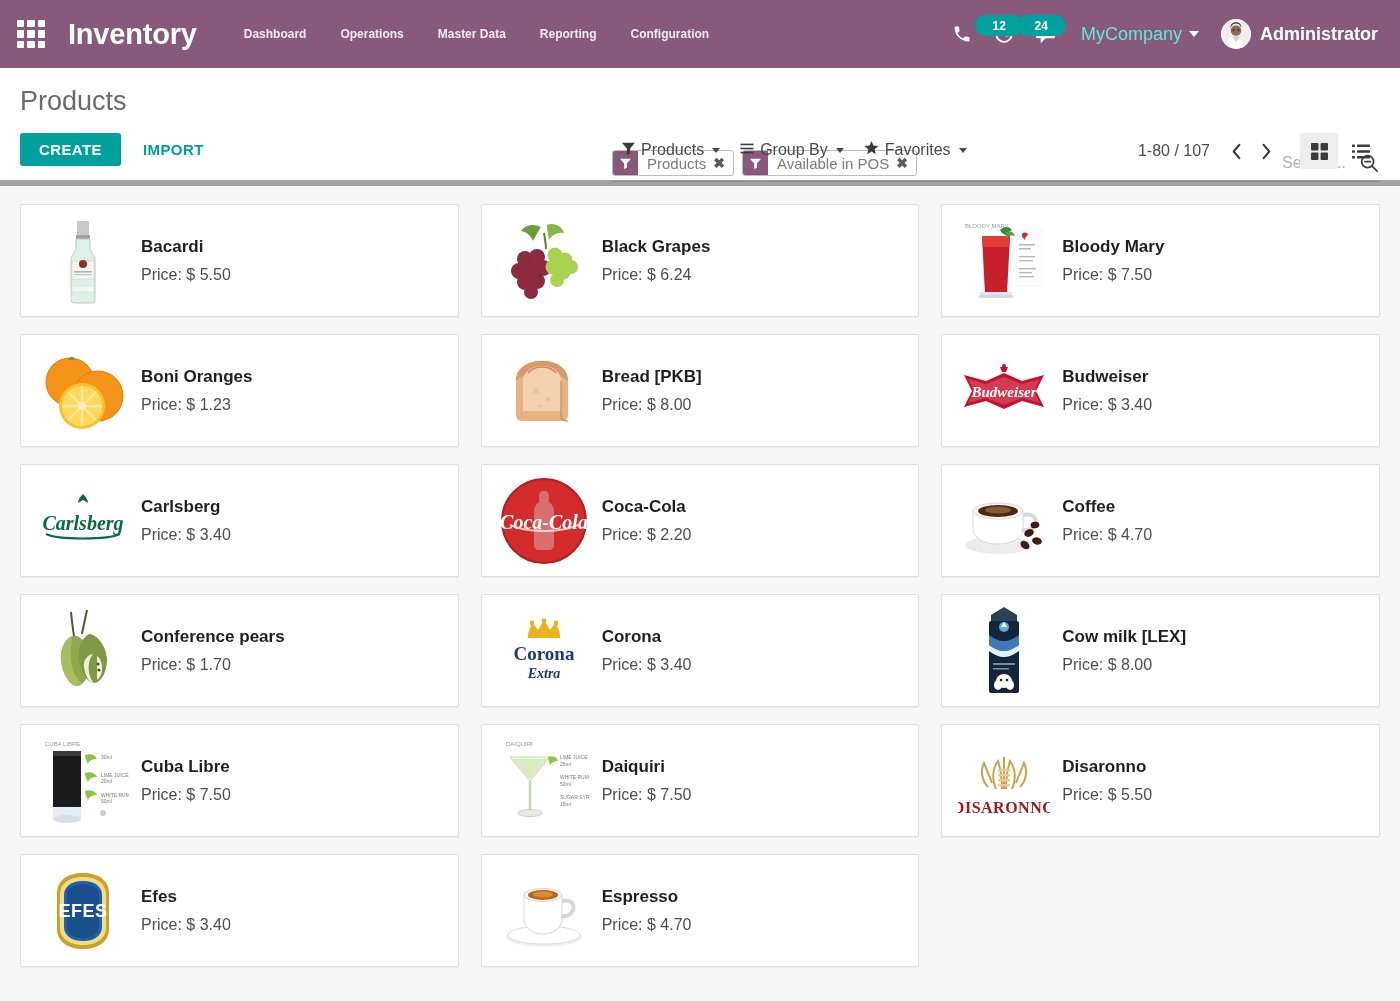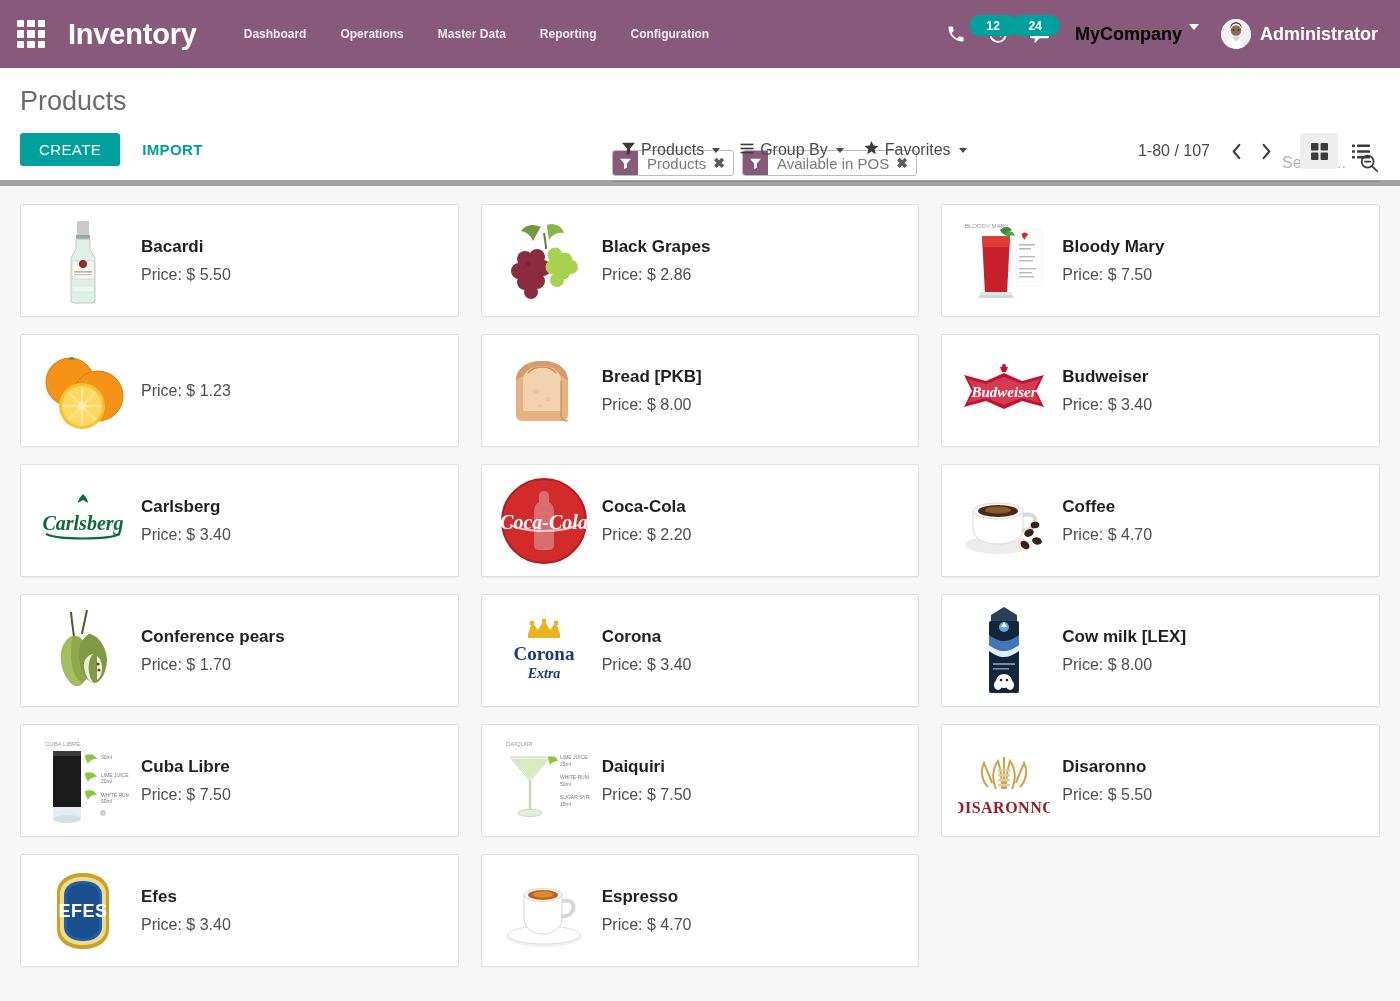--- a/index.html
+++ b/index.html
@@ -81,24 +81,25 @@
     font-size: 12px;
     font-weight: bold;
     display: flex;
     align-items: center;
     justify-content: center;
     padding: 0 18px;
     line-height: 1;
   }
   .company-menu {
     display: flex;
+    align-items: center;
     gap: 7px;
     font-size: 18px;
-    font-weight: bold;
-    color: #000000;
+    font-weight: normal;
+    color: #5eead4;
     padding: 8px 12px 8px 14px;
     cursor: pointer;
     white-space: nowrap;
   }
   .caret-down {
     width: 0; height: 0;
     border-left: 5px solid transparent;
     border-right: 5px solid transparent;
     border-top: 6px solid #fff;
     display: inline-block;
@@ -215,21 +216,21 @@
     display: flex;
     align-items: center;
     padding-top: 6px;
     position: relative;
     height: 44px;
   }
   .btn-create {
     background: #00A09D;
     color: #fff;
     font-size: 15px;
-    font-weight: normal;
+    font-weight: bold;
     letter-spacing: 0.4px;
     border: 0;
     border-radius: 3px;
     padding: 9px 19px;
     cursor: pointer;
     font-family: "Liberation Sans", sans-serif;
     line-height: 1;
   }
   .btn-import {
     color: #00A09D;
@@ -600,21 +601,21 @@
             <circle cx="56" cy="61" r="7"></circle>
         </g>
         <g fill="#6e1f30" opacity="0.45">
           <circle cx="27" cy="45" r="2"></circle>
             <circle cx="39" cy="57" r="2"></circle>
         </g>
       </svg>
     </div>
     <div class="kcard-body">
       <div class="kcard-title">Black Grapes</div>
-      <div class="kcard-price">Price: $ 2.86</div>
+      <div class="kcard-price">Price: $ 6.24</div>
     </div>
   </div>
 
   <div class="kcard">
     <div class="kcard-img">
       <svg width="92" height="90" viewBox="0 0 92 90">
         <rect x="2" y="2" width="88" height="86" fill="#ffffff"></rect>
         <text x="7" y="12" font-family="Liberation Sans, sans-serif" font-size="6" fill="#9a9a9a">BLOODY MARY</text>
         <path d="M24 20h28l-3 58H27z" fill="#c8202a"></path>
         <path d="M24 20h28l-0.6 11H24.6z" fill="#e03b34"></path>
@@ -651,20 +652,21 @@
         <circle cx="60" cy="48" r="25" fill="none" stroke="#d97c0c" stroke-width="1"></circle>
         <circle cx="44" cy="58" r="23" fill="#fbc02d"></circle>
         <circle cx="44" cy="58" r="20" fill="#ffd95b"></circle>
         <g stroke="#f7e7a0" stroke-width="2.4" fill="none">
           <path d="M44 38v40M24 58h40M30 44l28 28M58 44L30 72"></path>
         </g>
         <circle cx="44" cy="58" r="4" fill="#fff0b8"></circle>
       </svg>
     </div>
     <div class="kcard-body">
+      <div class="kcard-title">Boni Oranges</div>
       <div class="kcard-price">Price: $ 1.23</div>
     </div>
   </div>
 
   <div class="kcard">
     <div class="kcard-img">
       <svg width="92" height="80" viewBox="0 0 92 80">
         <path d="M18 30c0-12 10-20 26-20s26 8 26 20v34c0 4-3 6-7 6H25c-4 0-7-2-7-6z" fill="#e8b184"></path>
         <path d="M18 30c0-12 10-20 26-20s26 8 26 20c-6-6-14-9-26-9s-20 3-26 9z" fill="#d79a69"></path>
         <path d="M25 30c0-9 8-15 19-15s19 6 19 15v30H25z" fill="#f3d2b0"></path>

